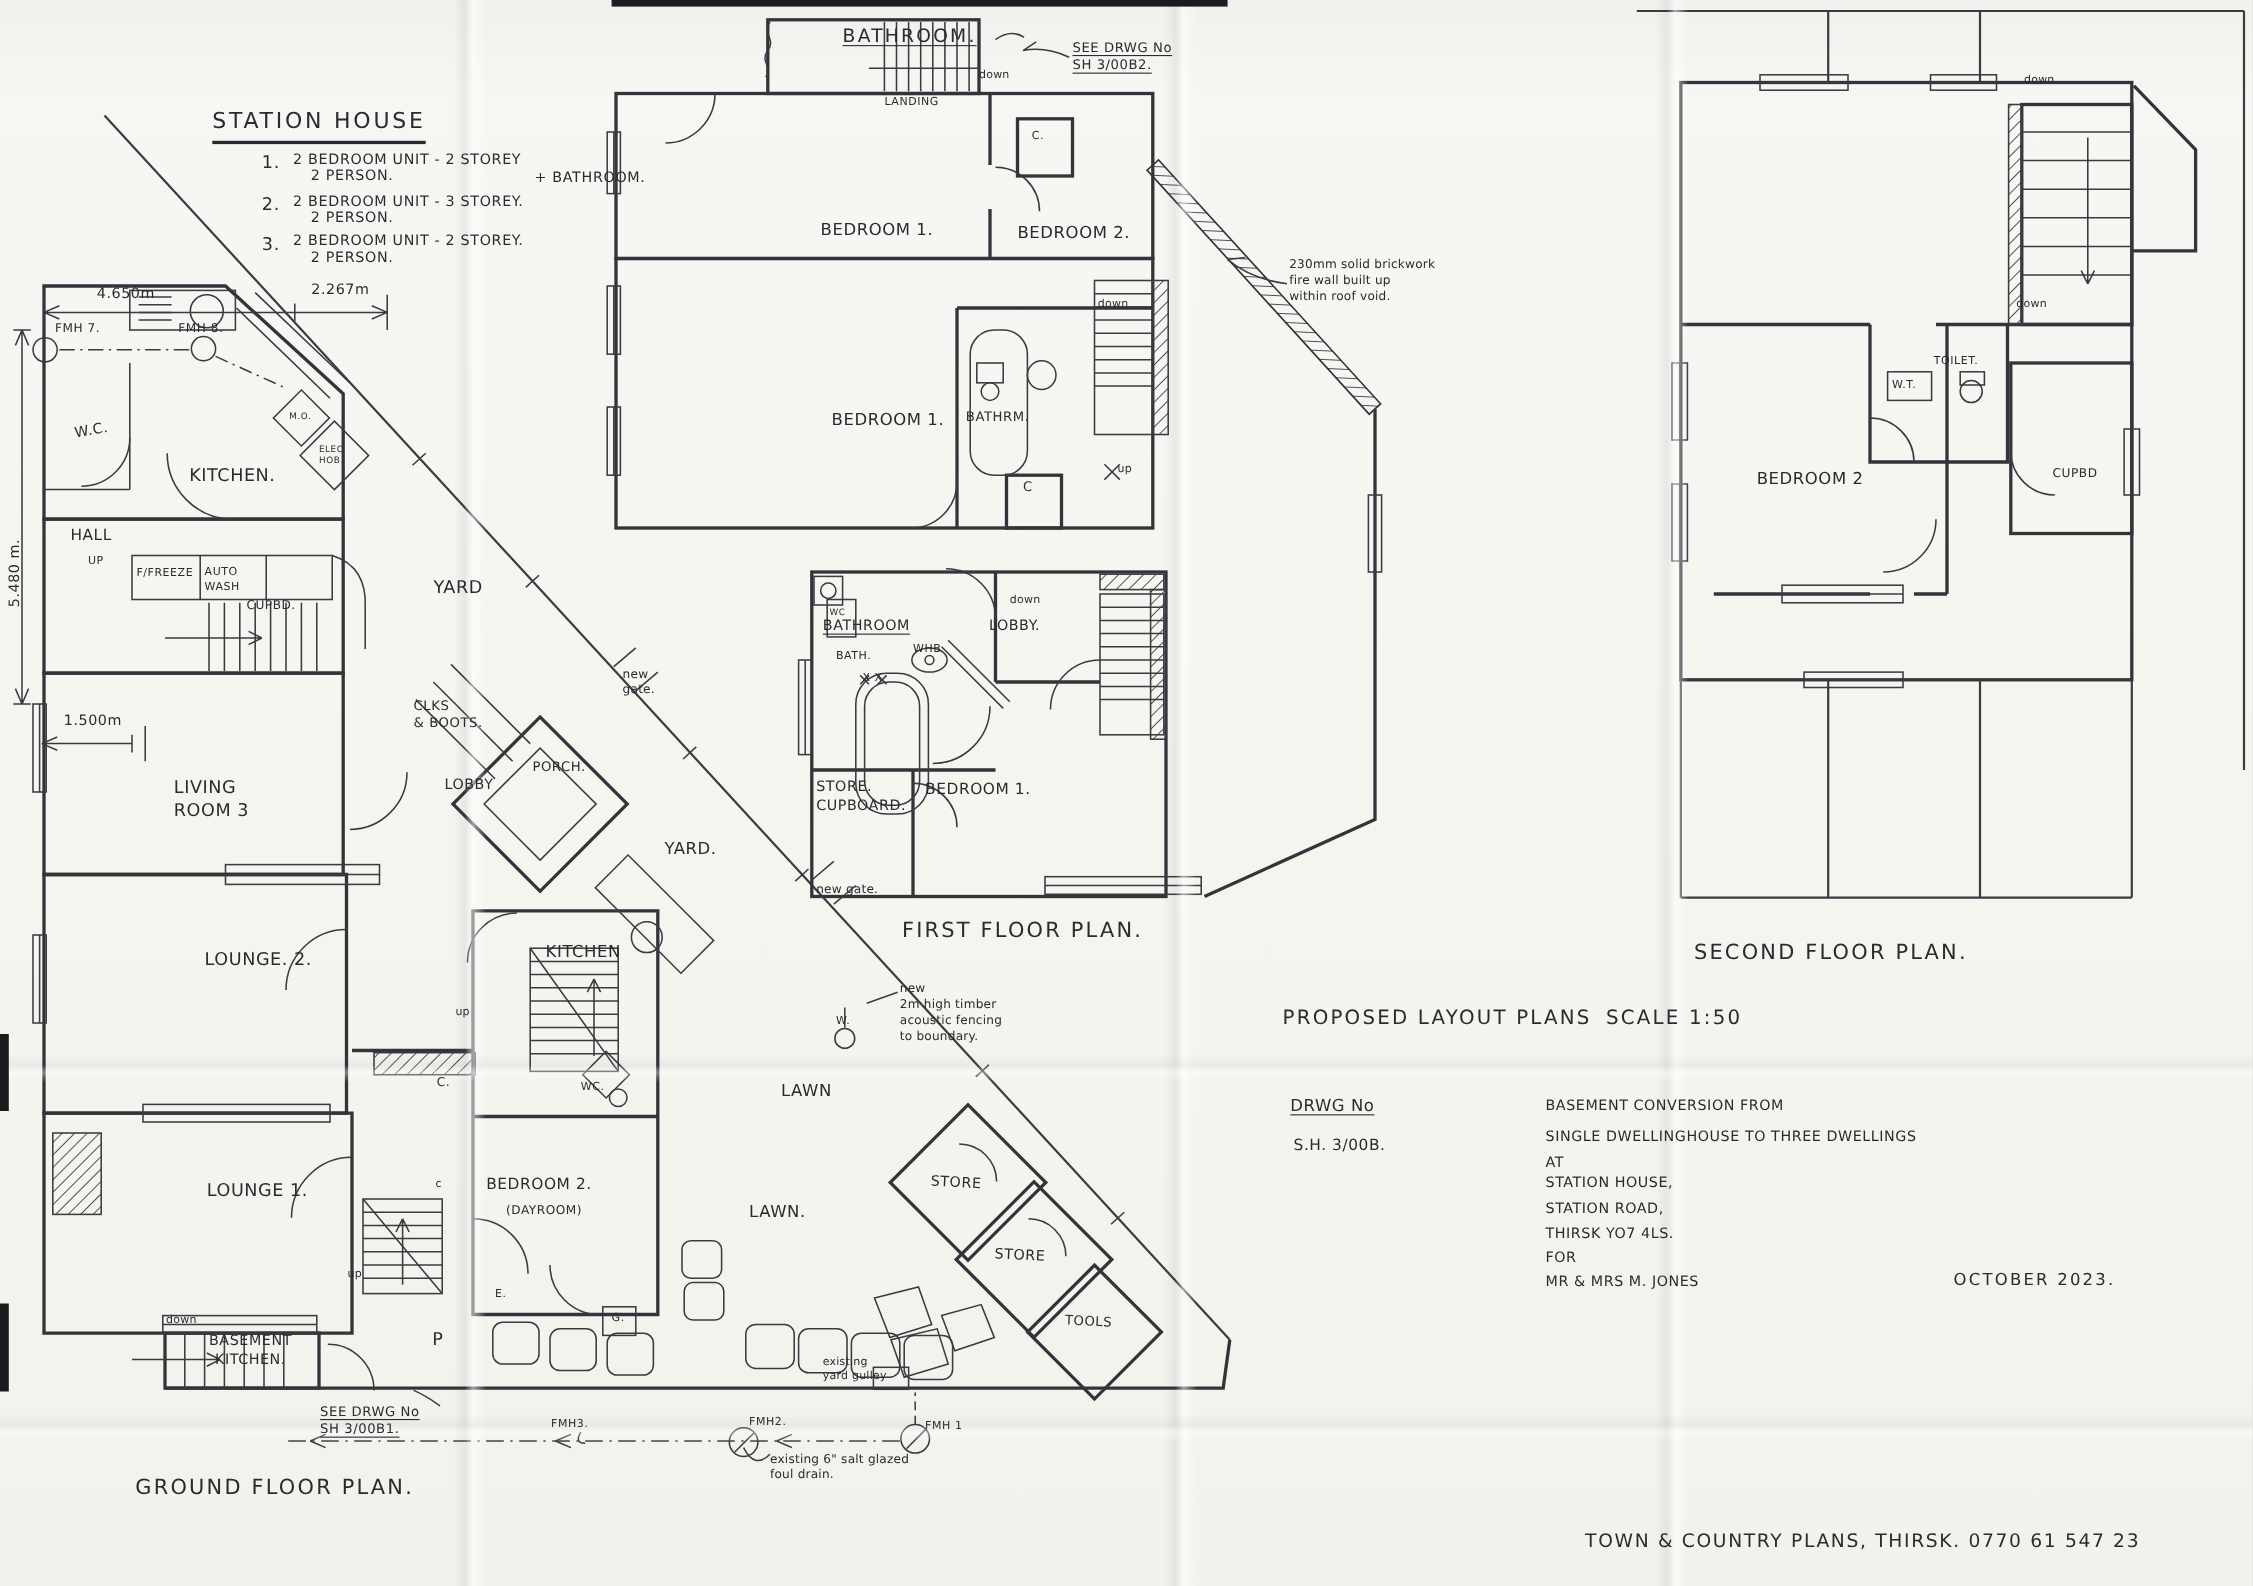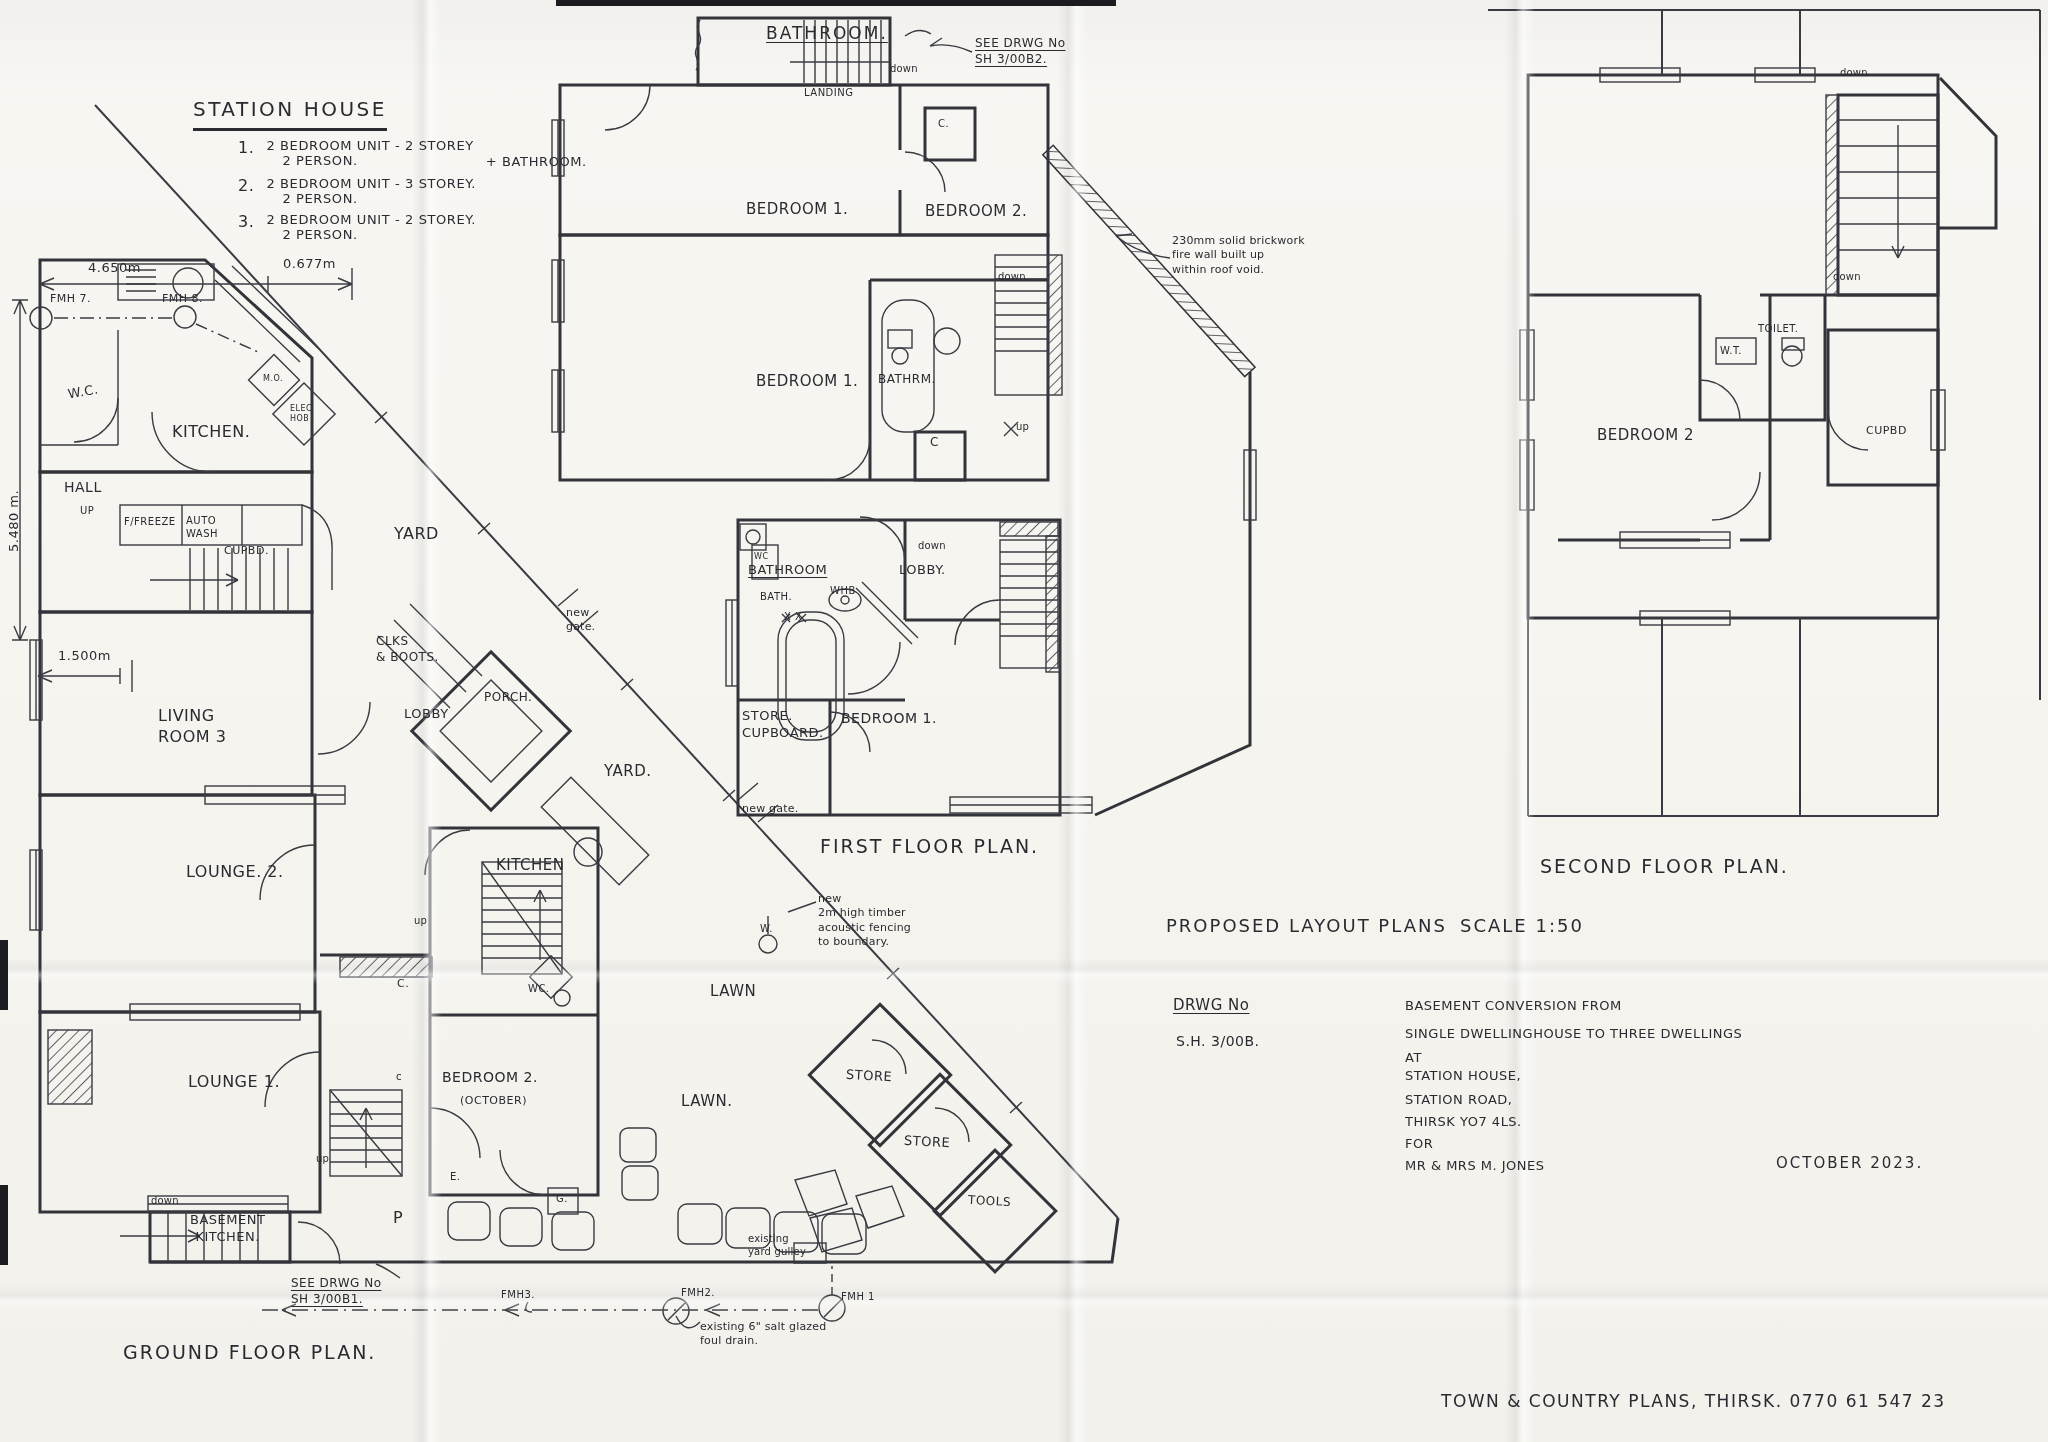--- a/index.html
+++ b/index.html
@@ -300,21 +300,21 @@
   </div>
   <div class="tb-item" style="left:238px;top:212px">
     <span class="tb-num">3.</span>
     <span class="tb-lines">
         <span>2 BEDROOM UNIT - 2 STOREY.</span>
         <span class="l2">2 PERSON.</span>
       </span>
   </div>
 
   <div class="lbl t13" style="left:88px;top:260px">4.650m</div>
-  <div class="lbl t13" style="left:283px;top:256px">0.677m</div>
+  <div class="lbl t13" style="left:283px;top:256px">2.267m</div>
   <div class="lbl t13 vert" style="left:6px;top:552px">5.480 m.</div>
   <div class="lbl t13" style="left:58px;top:648px">1.500m</div>
   <div class="lbl t11" style="left:50px;top:292px">FMH 7.</div>
   <div class="lbl t11" style="left:162px;top:292px">FMH 8.</div>
   <div class="lbl t13" style="left:68px;top:384px;transform:rotate(-10deg)">W.C.</div>
   <div class="lbl t16" style="left:172px;top:422px">KITCHEN.</div>
   <div class="lbl t8" style="left:263px;top:374px">M.O.</div>
   <div class="lbl t8" style="left:290px;top:404px">ELEC
 HOB</div>
   <div class="lbl t14" style="left:64px;top:478px">HALL</div>
@@ -340,21 +340,21 @@
   <div class="lbl t10" style="left:528px;top:982px">WC.</div>
   <div class="lbl t11 script" style="left:818px;top:892px">new
 2m high timber
 acoustic fencing
 to boundary.</div>
   <div class="lbl t10" style="left:760px;top:922px">W.</div>
   <div class="lbl t15" style="left:710px;top:982px">LAWN</div>
   <div class="lbl t16" style="left:188px;top:1072px">LOUNGE 1.</div>
   <div class="lbl t10" style="left:396px;top:1070px">c</div>
   <div class="lbl t14" style="left:442px;top:1068px">BEDROOM 2.</div>
-  <div class="lbl t11" style="left:460px;top:1094px">(OCTOBER)</div>
+  <div class="lbl t11" style="left:460px;top:1094px">(DAYROOM)</div>
   <div class="lbl t15" style="left:681px;top:1092px">LAWN.</div>
   <div class="lbl t13" style="left:846px;top:1068px;transform:rotate(3deg)">STORE</div>
   <div class="lbl t13" style="left:904px;top:1134px;transform:rotate(3deg)">STORE</div>
   <div class="lbl t12" style="left:968px;top:1194px;transform:rotate(3deg)">TOOLS</div>
   <div class="lbl t10 script" style="left:316px;top:1152px">up</div>
   <div class="lbl t16 script" style="left:393px;top:1208px">P</div>
   <div class="lbl t9" style="left:450px;top:1170px">E.</div>
   <div class="lbl t9" style="left:556px;top:1192px">G.</div>
   <div class="lbl t10 script" style="left:151px;top:1194px">down</div>
   <div class="lbl t13" style="left:190px;top:1212px;text-align:center">BASEMENT

